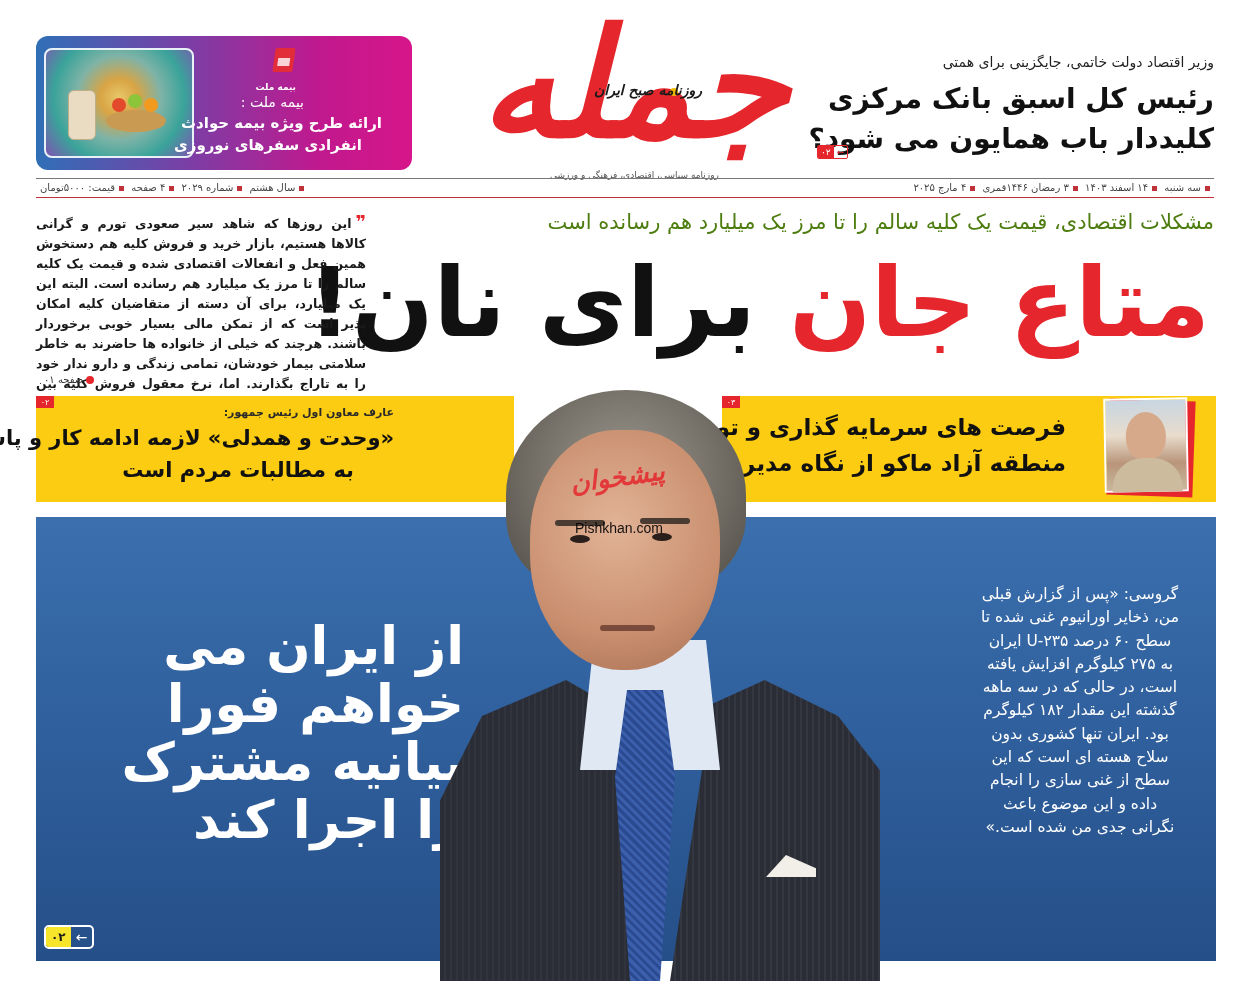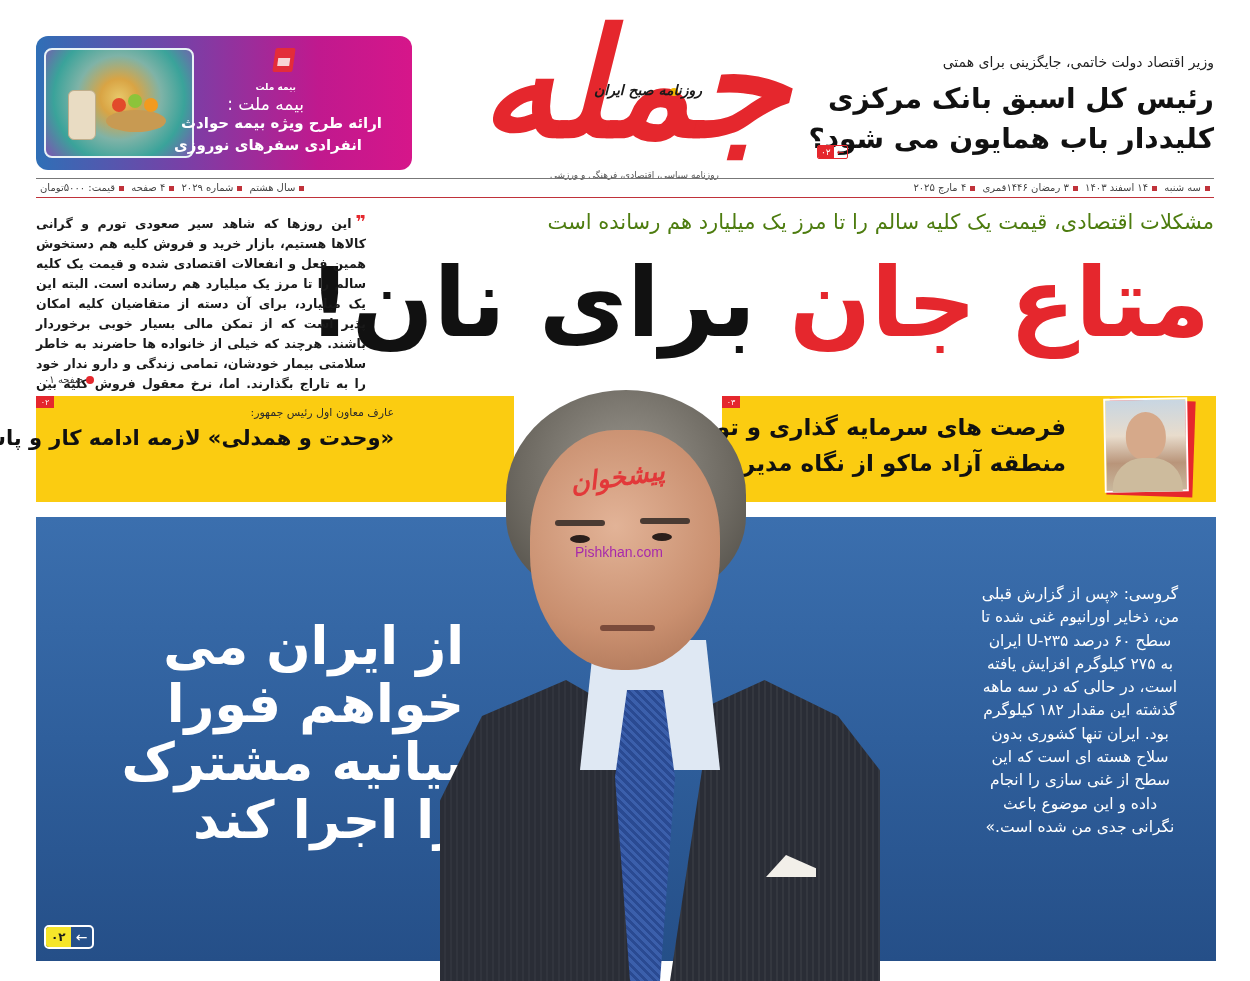--- a/index.html
+++ b/index.html
@@ -17,21 +17,21 @@
     border: 2px solid #e8f2f6;
     background: radial-gradient(circle at 50% 45%, #e7c86a 0%, #d9a444 20%, #7fb3a7 45%, #3aa39a 70%, #7d55b2 100%);
   }
   .ad-image .fruit { position: absolute; border-radius: 50%; }
   .ad-image .suitcase { position: absolute; left: 22px; top: 40px; width: 28px; height: 50px; border-radius: 6px; background: #e9dcc3; border: 1px solid #bfae8c; }
   .ad-image .plate { position: absolute; left: 60px; top: 60px; width: 60px; height: 22px; border-radius: 50%; background: #c89a52; }
   .ad-logo { position: absolute; right: 108px; top: 8px; width: 40px; height: 40px; }
   .ad-logo-mark { position: absolute; left: 10px; top: 4px; width: 20px; height: 24px; background: #e32c3a; transform: skewX(-8deg); border-radius: 2px; }
   .ad-logo-mark::after { content: ""; position: absolute; left: 4px; top: 10px; width: 12px; height: 8px; background: #f7d3d6; }
   .ad-brand { position: absolute; right: 116px; top: 46px; font-size: 9px; color: #ffffff; font-weight: bold; }
-  .ad-sub { position: absolute; right: 108px; top: 58px; font-size: 17px; color: #ffffff; }
+  .ad-sub { position: absolute; right: 108px; top: 58px; font-size: 14px; color: #ffffff; }
   .ad-line1, .ad-line2 { position: absolute; right: 30px; font-size: 15px; font-weight: bold; color: #ffffff; white-space: nowrap; }
   .ad-line1 { top: 78px; }
   .ad-line2 { top: 100px; right: 50px; }
 
   .logo-wrap { position: absolute; left: 460px; top: 30px; width: 300px; height: 165px; }
   .logo-text {
     position: absolute; left: 20px; top: -22px; font-family: "DejaVu Serif", serif; font-size: 150px; font-weight: bold;
     color: #e5272d; line-height: 1; letter-spacing: -6px; font-style: italic;
   }
   .logo-tagline { position: absolute; left: 134px; top: 52px; font-size: 14px; font-family: "DejaVu Serif", serif; font-style: italic; font-weight: bold; color: #1a1a1a; white-space: nowrap; }
@@ -64,21 +64,21 @@
   .editorial-ref { position: absolute; left: 44px; top: 374px; font-size: 10px; color: #333; }
   .editorial-ref .dot { display: inline-block; width: 8px; height: 8px; border-radius: 50%; background: #e5272d; margin-left: 3px; vertical-align: middle; }
 
   
   .yellow-box { position: absolute; top: 396px; height: 106px; background: #fbcc11; }
   .yellow-left { left: 36px; width: 478px; }
   .yellow-right { left: 722px; width: 494px; }
   .page-tag { position: absolute; top: 0; width: 18px; height: 12px; background: #e5272d; color: #fff; font-size: 8px; display: flex; align-items: center; justify-content: center; direction: ltr; }
   .yellow-left .page-tag { left: 0; }
   .yellow-right .page-tag { left: 0; }
-  .yl-kicker { position: absolute; right: 120px; top: 10px; font-size: 11px; color: #2a2a2a; white-space: nowrap; }
+  .yl-kicker { position: absolute; right: 120px; top: 10px; font-size: 11px; color: #2a2a2a; white-space: nowrap; font-weight: bold; }
   .yl-head1, .yl-head2 { position: absolute; font-size: 21px; font-weight: 900; color: #111; white-space: nowrap; letter-spacing: -1px; }
   .yl-head1 { right: 120px; top: 30px; }
   .yl-head2 { right: 160px; top: 62px; }
   .yr-head1, .yr-head2 { position: absolute; font-size: 23px; font-weight: 900; color: #111; white-space: nowrap; letter-spacing: -1px; }
   .yr-head1 { right: 150px; top: 18px; }
   .yr-head2 { right: 150px; top: 54px; }
   .portrait-frame { position: absolute; right: 22px; top: 4px; width: 86px; height: 96px; background: #e5272d; transform: rotate(2deg); }
   .portrait { position: absolute; right: 28px; top: 2px; width: 84px; height: 94px; background: linear-gradient(180deg, #c8d6e2 0%, #e8dccc 40%, #b9957a 70%, #c8b79c 100%); border: 2px solid #fff; transform: rotate(-1deg); }
   .portrait-head { position: absolute; left: 20px; top: 12px; width: 40px; height: 48px; border-radius: 50% 50% 45% 45%; background: #d6a98a; }
   .portrait-body { position: absolute; left: 6px; top: 58px; width: 70px; height: 34px; border-radius: 30px 30px 0 0; background: #cdbb9d; }
@@ -103,21 +103,21 @@
   .eye.l { left: 130px; top: 145px; }
   .eye.r { left: 212px; top: 143px; }
   .mouth { position: absolute; left: 160px; top: 235px; width: 55px; height: 6px; background: #7a4b3b; border-radius: 3px; }
   .collar { position: absolute; left: 140px; top: 250px; width: 140px; height: 130px; background: #dfe8f3; clip-path: polygon(10% 0, 90% 0, 100% 100%, 0 100%); }
   .tie { position: absolute; left: 175px; top: 300px; width: 60px; height: 291px; background: repeating-linear-gradient(45deg, #3b5fab 0 3px, #2a4a92 3px 6px); clip-path: polygon(20% 0, 80% 0, 100% 30%, 75% 100%, 25% 100%, 0 30%); }
   .suit-left { position: absolute; left: 0; top: 290px; width: 210px; height: 301px; background: repeating-linear-gradient(90deg, #2a2d36 0 4px, #31343d 4px 6px); clip-path: polygon(60% 0, 80% 8%, 100% 100%, 0 100%, 0 40%, 20% 12%); }
   .suit-right { position: absolute; left: 230px; top: 290px; width: 210px; height: 301px; background: repeating-linear-gradient(90deg, #2a2d36 0 4px, #34373f 4px 6px); clip-path: polygon(20% 8%, 45% 0, 80% 12%, 100% 30%, 100% 100%, 0 100%); }
   .pocket-square { position: absolute; left: 326px; top: 465px; width: 50px; height: 22px; background: #f2efe9; clip-path: polygon(0 100%, 40% 0, 100% 60%, 100% 100%); }
 
   .watermark { position: absolute; left: 570px; top: 462px; font-family: "DejaVu Serif", serif; font-size: 26px; font-style: italic; font-weight: bold; color: #e5272d; opacity: 0.85; white-space: nowrap; transform: rotate(-8deg); }
-  .watermark-url { position: absolute; left: 575px; top: 520px; font-family: "Liberation Sans", sans-serif; font-size: 14px; color: #a21caf; opacity: 0.9; direction: ltr; white-space: nowrap; margin-top: 24px; }
+  .watermark-url { position: absolute; left: 575px; top: 520px; font-family: "Liberation Sans", sans-serif; font-size: 14px; color: #000000; opacity: 0.9; direction: ltr; white-space: nowrap; }
 </style>
 </head>
 <body>
 
 <div class="ad-banner">
   <div class="ad-image">
     <div class="suitcase"></div>
     <div class="plate"></div>
     <div class="fruit" style="left:66px;top:48px;width:14px;height:14px;background:#e24a2b;"></div>
     <div class="fruit" style="left:82px;top:44px;width:14px;height:14px;background:#8cc43a;"></div>
@@ -172,20 +172,21 @@
   <span class="quote-mark">❞</span><span>این روزها که شاهد سیر صعودی تورم و گرانی کالاها هستیم، بازار خرید و فروش کلیه هم دستخوش همین فعل و انفعالات اقتصادی شده و قیمت یک کلیه سالم را تا مرز یک میلیارد هم رسانده است. البته این یک میلیارد، برای آن دسته از متقاضیان کلیه امکان پذیر است که از تمکن مالی بسیار خوبی برخوردار باشند. هرچند که خیلی از خانواده ها حاضرند به خاطر سلامتی بیمار خودشان، تمامی زندگی و دارو ندار خود را به تاراج بگذارند. اما، نرخ معقول فروش کلیه بین ۴۰۰ تا ۵۰۰ میلیون تومان است</span>
 </div>
 <div class="editorial-ref">
   <span class="dot"></span><span>صفحه ۰۱</span>
 </div>
 
 <div class="yellow-box yellow-left">
   <div class="page-tag">۰۲</div>
   <div class="yl-kicker">عارف معاون اول رئیس جمهور:</div>
   <div class="yl-head1">«وحدت و همدلی» لازمه ادامه کار و پاسخ</div>
+  <div class="yl-head2">به مطالبات مردم است</div>
 </div>
 
 <div class="yellow-box yellow-right">
   <div class="page-tag">۰۳</div>
   <div class="yr-head1">فرصت های سرمایه گذاری و توسعه</div>
   <div class="yr-head2">منطقه آزاد ماکو از نگاه مدیرعامل</div>
   <div class="portrait-frame"></div>
   <div class="portrait">
     <div class="portrait-head"></div>
     <div class="portrait-body"></div>

